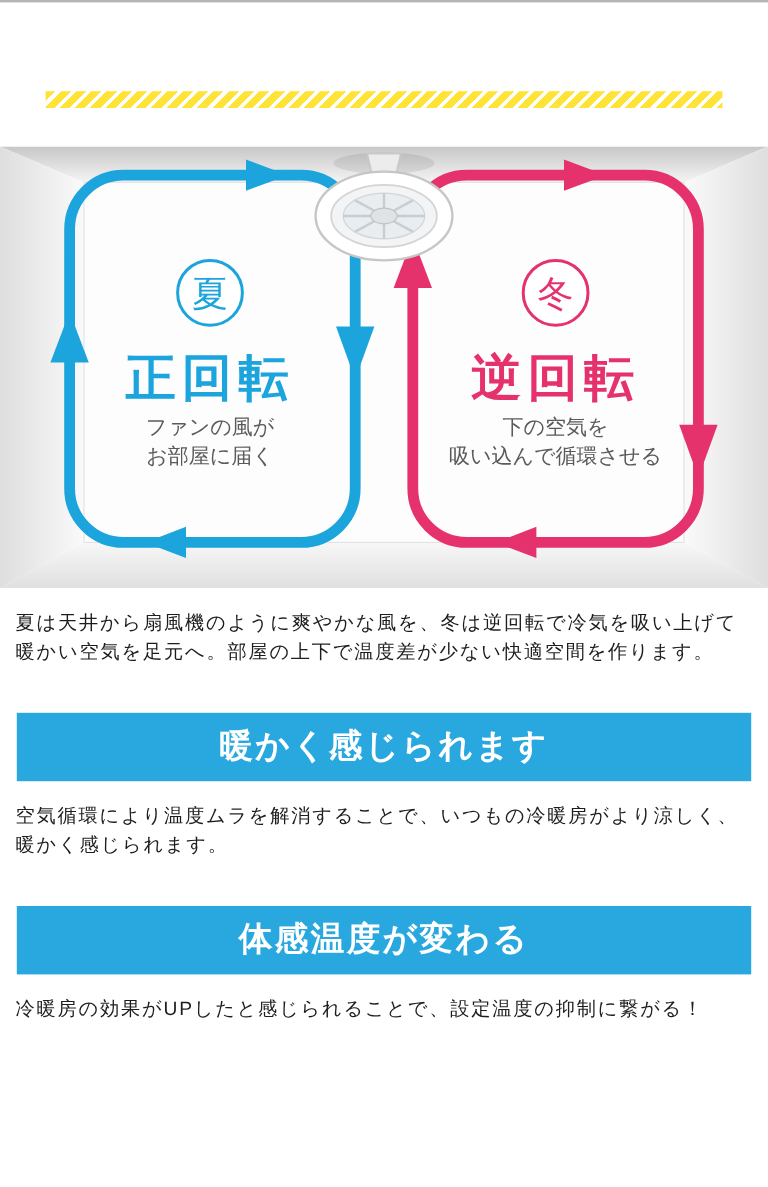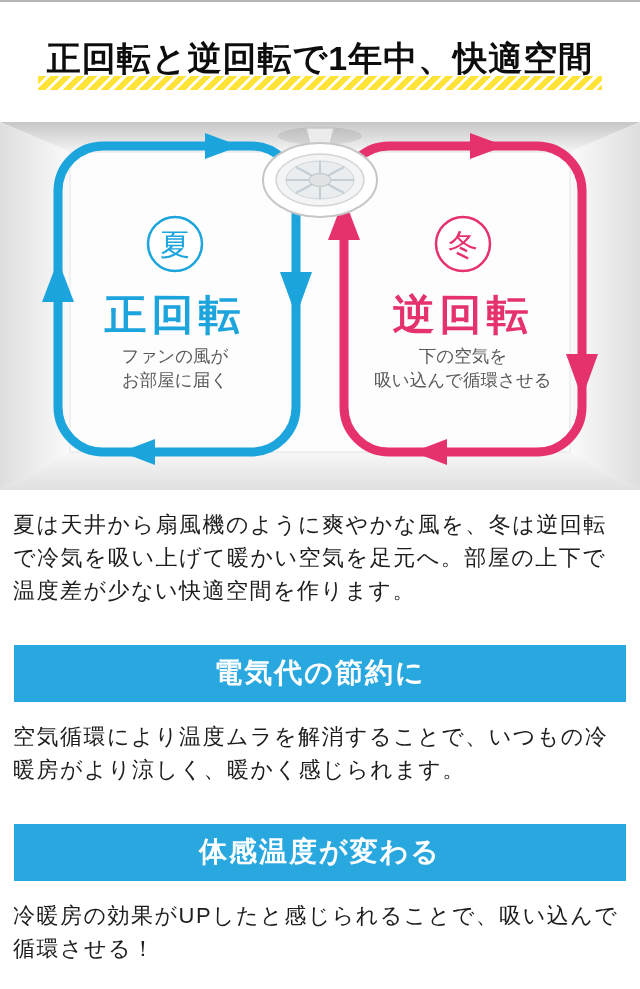--- a/index.html
+++ b/index.html
@@ -15,40 +15,39 @@
     background:repeating-linear-gradient(135deg,#ffe437 0px,#ffe437 6px,#ffffff 6px,#ffffff 9px);
   }
   .page-title{
     position:relative;margin:0;text-align:center;
     font-size:34px;font-weight:bold;letter-spacing:1px;color:#0d0d0d;
   }
   
   .diagram{margin-top:20px;width:640px;height:368px;display:block;}
   
   .para{
-    margin:18px 13px 0 13px;font-size:22px;line-height:1.5;
+    margin:18px 13px 0 13px;font-size:16px;line-height:1.5;
     letter-spacing:1.5px;color:#1d1d1d;text-align:left;
   }
   
   .banner{
     margin:38px 14px 0 14px;background:#29a8e0;color:#ffffff;
     font-size:28px;font-weight:bold;text-align:center;
     padding:9px 0 10px 0;letter-spacing:2px;
   }
   
   .badge-txt{font-family:"DejaVu Serif","Liberation Serif",serif;font-size:30px;}
   .loop-label{font-family:"DejaVu Serif","Liberation Serif",serif;font-size:42px;font-weight:600;letter-spacing:5px;}
   .cap{font-family:"Liberation Sans","DejaVu Sans",sans-serif;font-size:17.5px;fill:#5a5a5a;}
 </style>
 </head>
 <body>
 
 <div class="title-wrap">
   <div class="title-stripe"></div>
-  <h1 class="page-title">正回転と逆回転で1年中、快適空間</h1>
 </div>
 
 <svg class="diagram" viewBox="0 0 640 368">
   <defs>
     <linearGradient id="gCeil" x1="0" y1="0" x2="0" y2="1">
       <stop offset="0" stop-color="#c7c7c7"></stop>
         <stop offset="1" stop-color="#f4f4f4"></stop>
     </linearGradient>
     <linearGradient id="gLeft" x1="0" y1="0" x2="1" y2="0">
       <stop offset="0" stop-color="#dedede"></stop>
@@ -120,17 +119,17 @@
     <circle cx="463" cy="122" r="27" fill="#ffffff" stroke="#e5326d" stroke-width="2.5"></circle>
     <text x="463" y="133" class="badge-txt" fill="#e5326d">冬</text>
     <text x="463" y="207" class="loop-label" fill="#e5326d">逆回転</text>
     <text x="463" y="240" class="cap">下の空気を</text>
     <text x="463" y="264" class="cap">吸い込んで循環させる</text>
   </g>
 </svg>
 
 <p class="para">夏は天井から扇風機のように爽やかな風を、冬は逆回転で冷気を吸い上げて暖かい空気を足元へ。部屋の上下で温度差が少ない快適空間を作ります。</p>
 
-<div class="banner">電気代の節約に</div>
+<div class="banner">暖かく感じられます</div>
 <p class="para">空気循環により温度ムラを解消することで、いつもの冷暖房がより涼しく、暖かく感じられます。</p>
 
 <div class="banner">体感温度が変わる</div>
-<p class="para">冷暖房の効果がUPしたと感じられることで、吸い込んで循環させる！</p>
+<p class="para">冷暖房の効果がUPしたと感じられることで、設定温度の抑制に繋がる！</p>
 
 </body></html>

